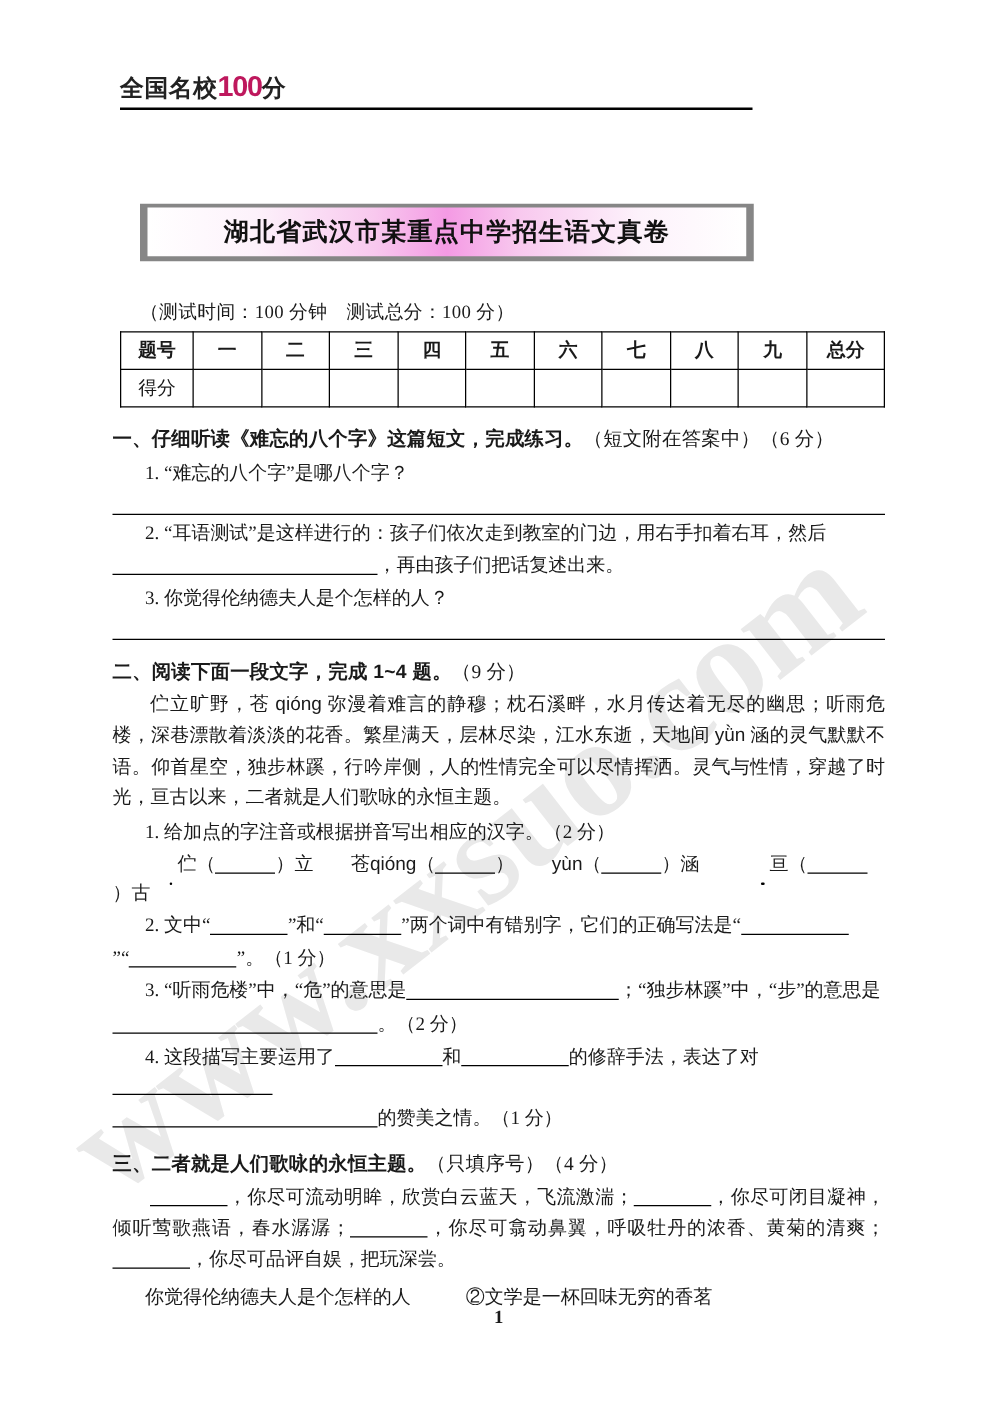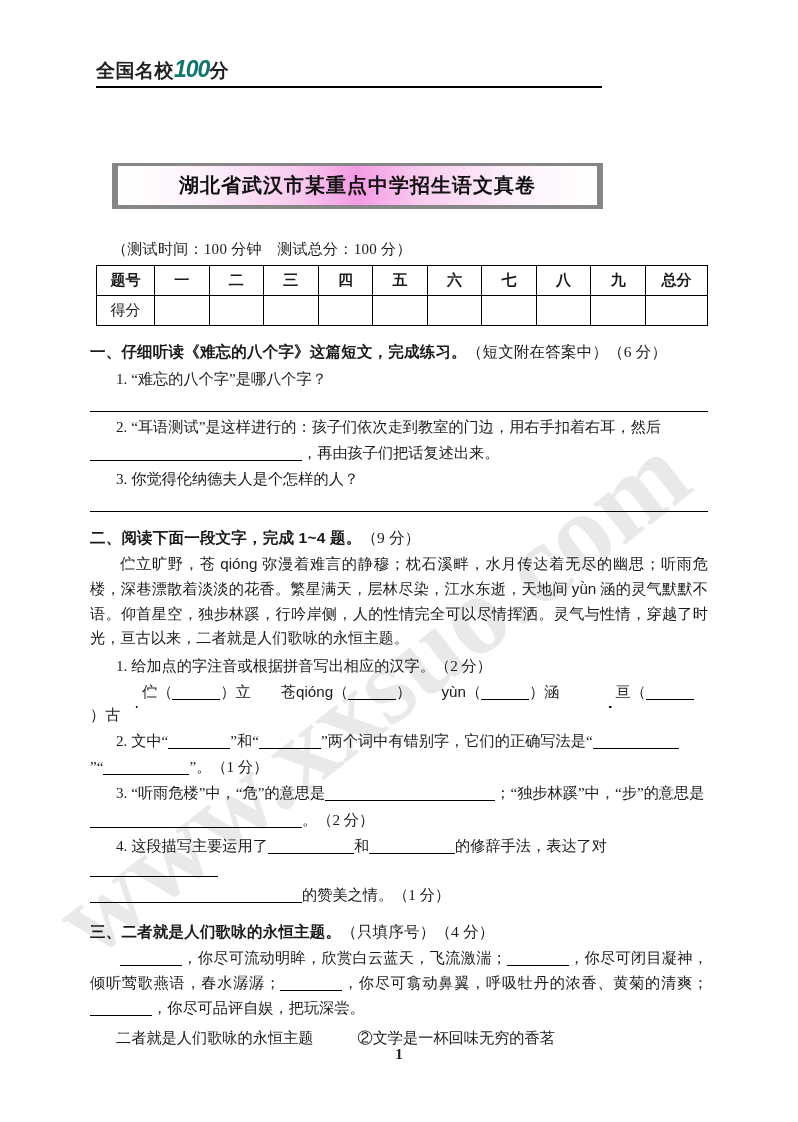--- a/index.html
+++ b/index.html
@@ -55,22 +55,21 @@
   .runhead-brand {
     font-family: "Liberation Sans", sans-serif;
     font-weight: 700;
     font-size: 19px;
     color: #222;
     letter-spacing: 0.5px;
     line-height: 1;
     white-space: nowrap;
   }
   .runhead-brand .hundred {
-    color: #0f766e;
-    font-style: italic;
+    color: #be185d;
     font-size: 23px;
     font-weight: 700;
     letter-spacing: -1px;
   }
   .runhead-rule {
     margin-top: 5px;
     border-bottom: 2px solid #000;
     width: 506px;
   }
 
@@ -316,20 +315,20 @@
 
       <div class="q"><span>4.</span> <span>这段描写主要运用了</span><span class="u u-md"></span><span>和</span><span class="u u-md"></span><span>的修辞手法，表达了对</span><span class="u u-lg"></span></div>
       <div class="q noind"><span class="u u-xxl"></span><span>的赞美之情。（1 分）</span></div>
     </div>
 
     <div class="sec-head"><span>三、二者就是人们歌咏的永恒主题。</span><span class="pts">（只填序号）（4 分）</span></div>
 
     <div class="sec-body">
       <div class="para"><span class="u u-sm"></span><span>，你尽可流动明眸，欣赏白云蓝天，飞流激湍；</span><span class="u u-sm"></span><span>，你尽可闭目凝神，倾听莺歌燕语，春水潺潺；</span><span class="u u-sm"></span><span>，你尽可翕动鼻翼，呼吸牡丹的浓香、黄菊的清爽；</span><span class="u u-sm"></span><span>，你尽可品评自娱，把玩深尝。</span></div>
 
-      <div class="opts"><span>二者就是人们歌咏的永恒主题</span><span class="opt2">②文学是一杯回味无穷的香茗</span></div>
+      <div class="opts"><span>你觉得伦纳德夫人是个怎样的人</span><span class="opt2">②文学是一杯回味无穷的香茗</span></div>
     </div>
 
   </div>
 
   <div class="page-num">1</div>
 
 </div>
 
 </body></html>

